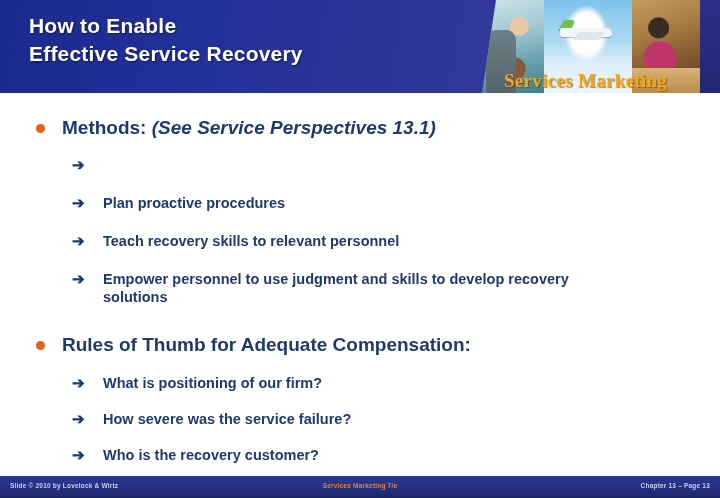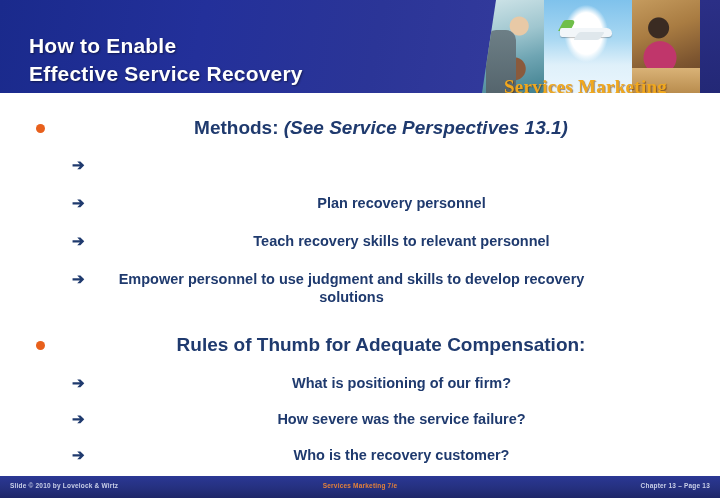--- a/index.html
+++ b/index.html
@@ -32,21 +32,20 @@
     position: absolute;
     left: 29px;
     top: 12px;
     color: #ffffff;
     font-size: 21px;
     font-weight: bold;
     line-height: 28px;
     letter-spacing: 0.2px;
     text-shadow: 1px 1px 2px rgba(0,0,0,0.45);
     white-space: pre-line;
-    margin-top: 20px;
   }
 
   
   .header-photo {
     position: absolute;
     left: 482px;
     top: 0;
     width: 220px;
     height: 93px;
     overflow: hidden;
@@ -119,21 +118,21 @@
   .pane-3::after {
     content: "";
     position: absolute;
     left: 0; top: 68px;
     width: 70px; height: 25px;
     background: linear-gradient(180deg, #d9b277 0%, #b98d4e 100%);
   }
   .brand-overlay {
     position: absolute;
     left: 22px;
-    top: 76px;
+    top: 70px;
     width: 200px;
     color: #f0a81e;
     font-family: "Liberation Serif", serif;
     font-weight: bold;
     font-size: 19px;
     letter-spacing: 0.3px;
     text-shadow: 1px 1px 1px rgba(90,40,0,0.55);
     white-space: nowrap;
   }
   .header-right-edge {
@@ -160,21 +159,20 @@
     top: 0;
     width: 4px;
     height: 383px;
     background: #ffffff;
   }
 
   .block {
     position: absolute;
     left: 0;
     width: 700px;
-    text-align: center;
   }
 
   .l1 {
     position: relative;
     padding-left: 62px;
     color: #1f3a6e;
     font-size: 19px;
     font-weight: bold;
     line-height: 24px;
   }
@@ -273,21 +271,21 @@
       </div>
     </div>
 
     <div class="block" style="top: 63px;">
       <div class="l2">
         <span class="arrow">➔</span>
       </div>
     </div>
     <div class="block" style="top: 101px;">
       <div class="l2">
-        <span class="arrow">➔</span><span>Plan recovery personnel</span>
+        <span class="arrow">➔</span><span>Plan proactive procedures</span>
       </div>
     </div>
     <div class="block" style="top: 139px;">
       <div class="l2">
         <span class="arrow">➔</span><span>Teach recovery skills to relevant personnel</span>
       </div>
     </div>
     <div class="block" style="top: 177px; width: 640px;">
       <div class="l2" style="padding-right: 40px;">
         <span class="arrow">➔</span><span>Empower personnel to use judgment and skills to develop recovery solutions</span>

